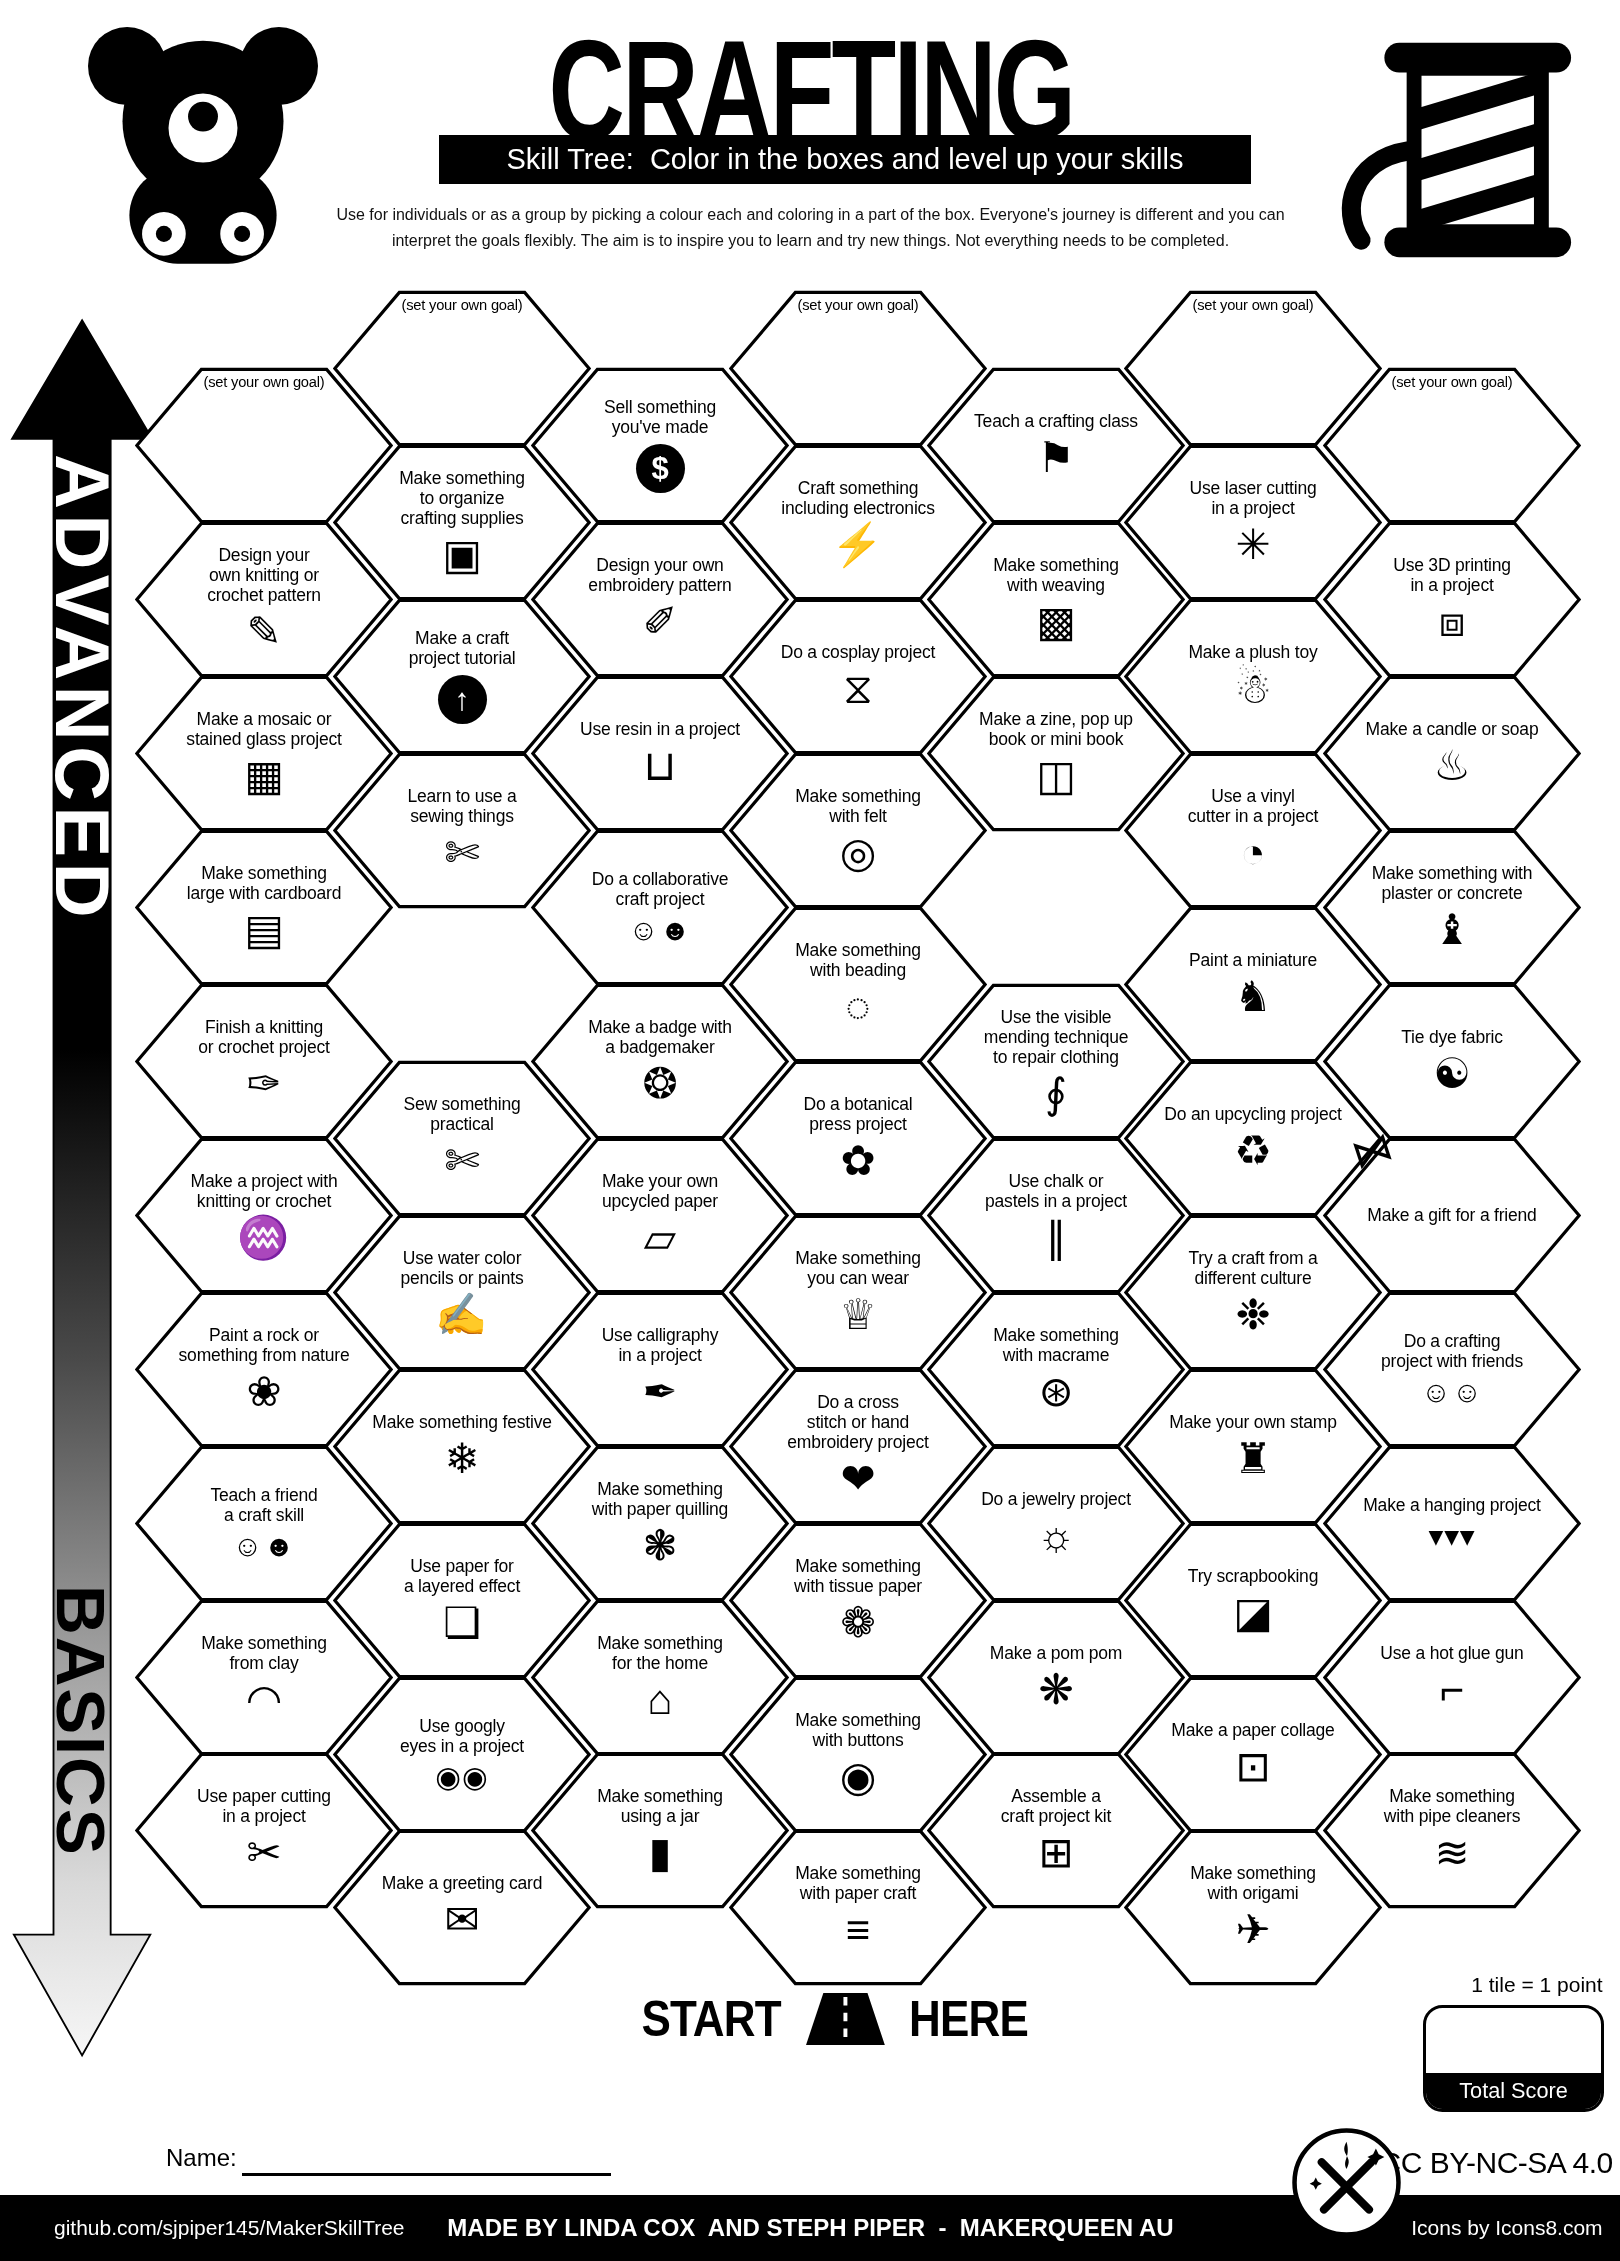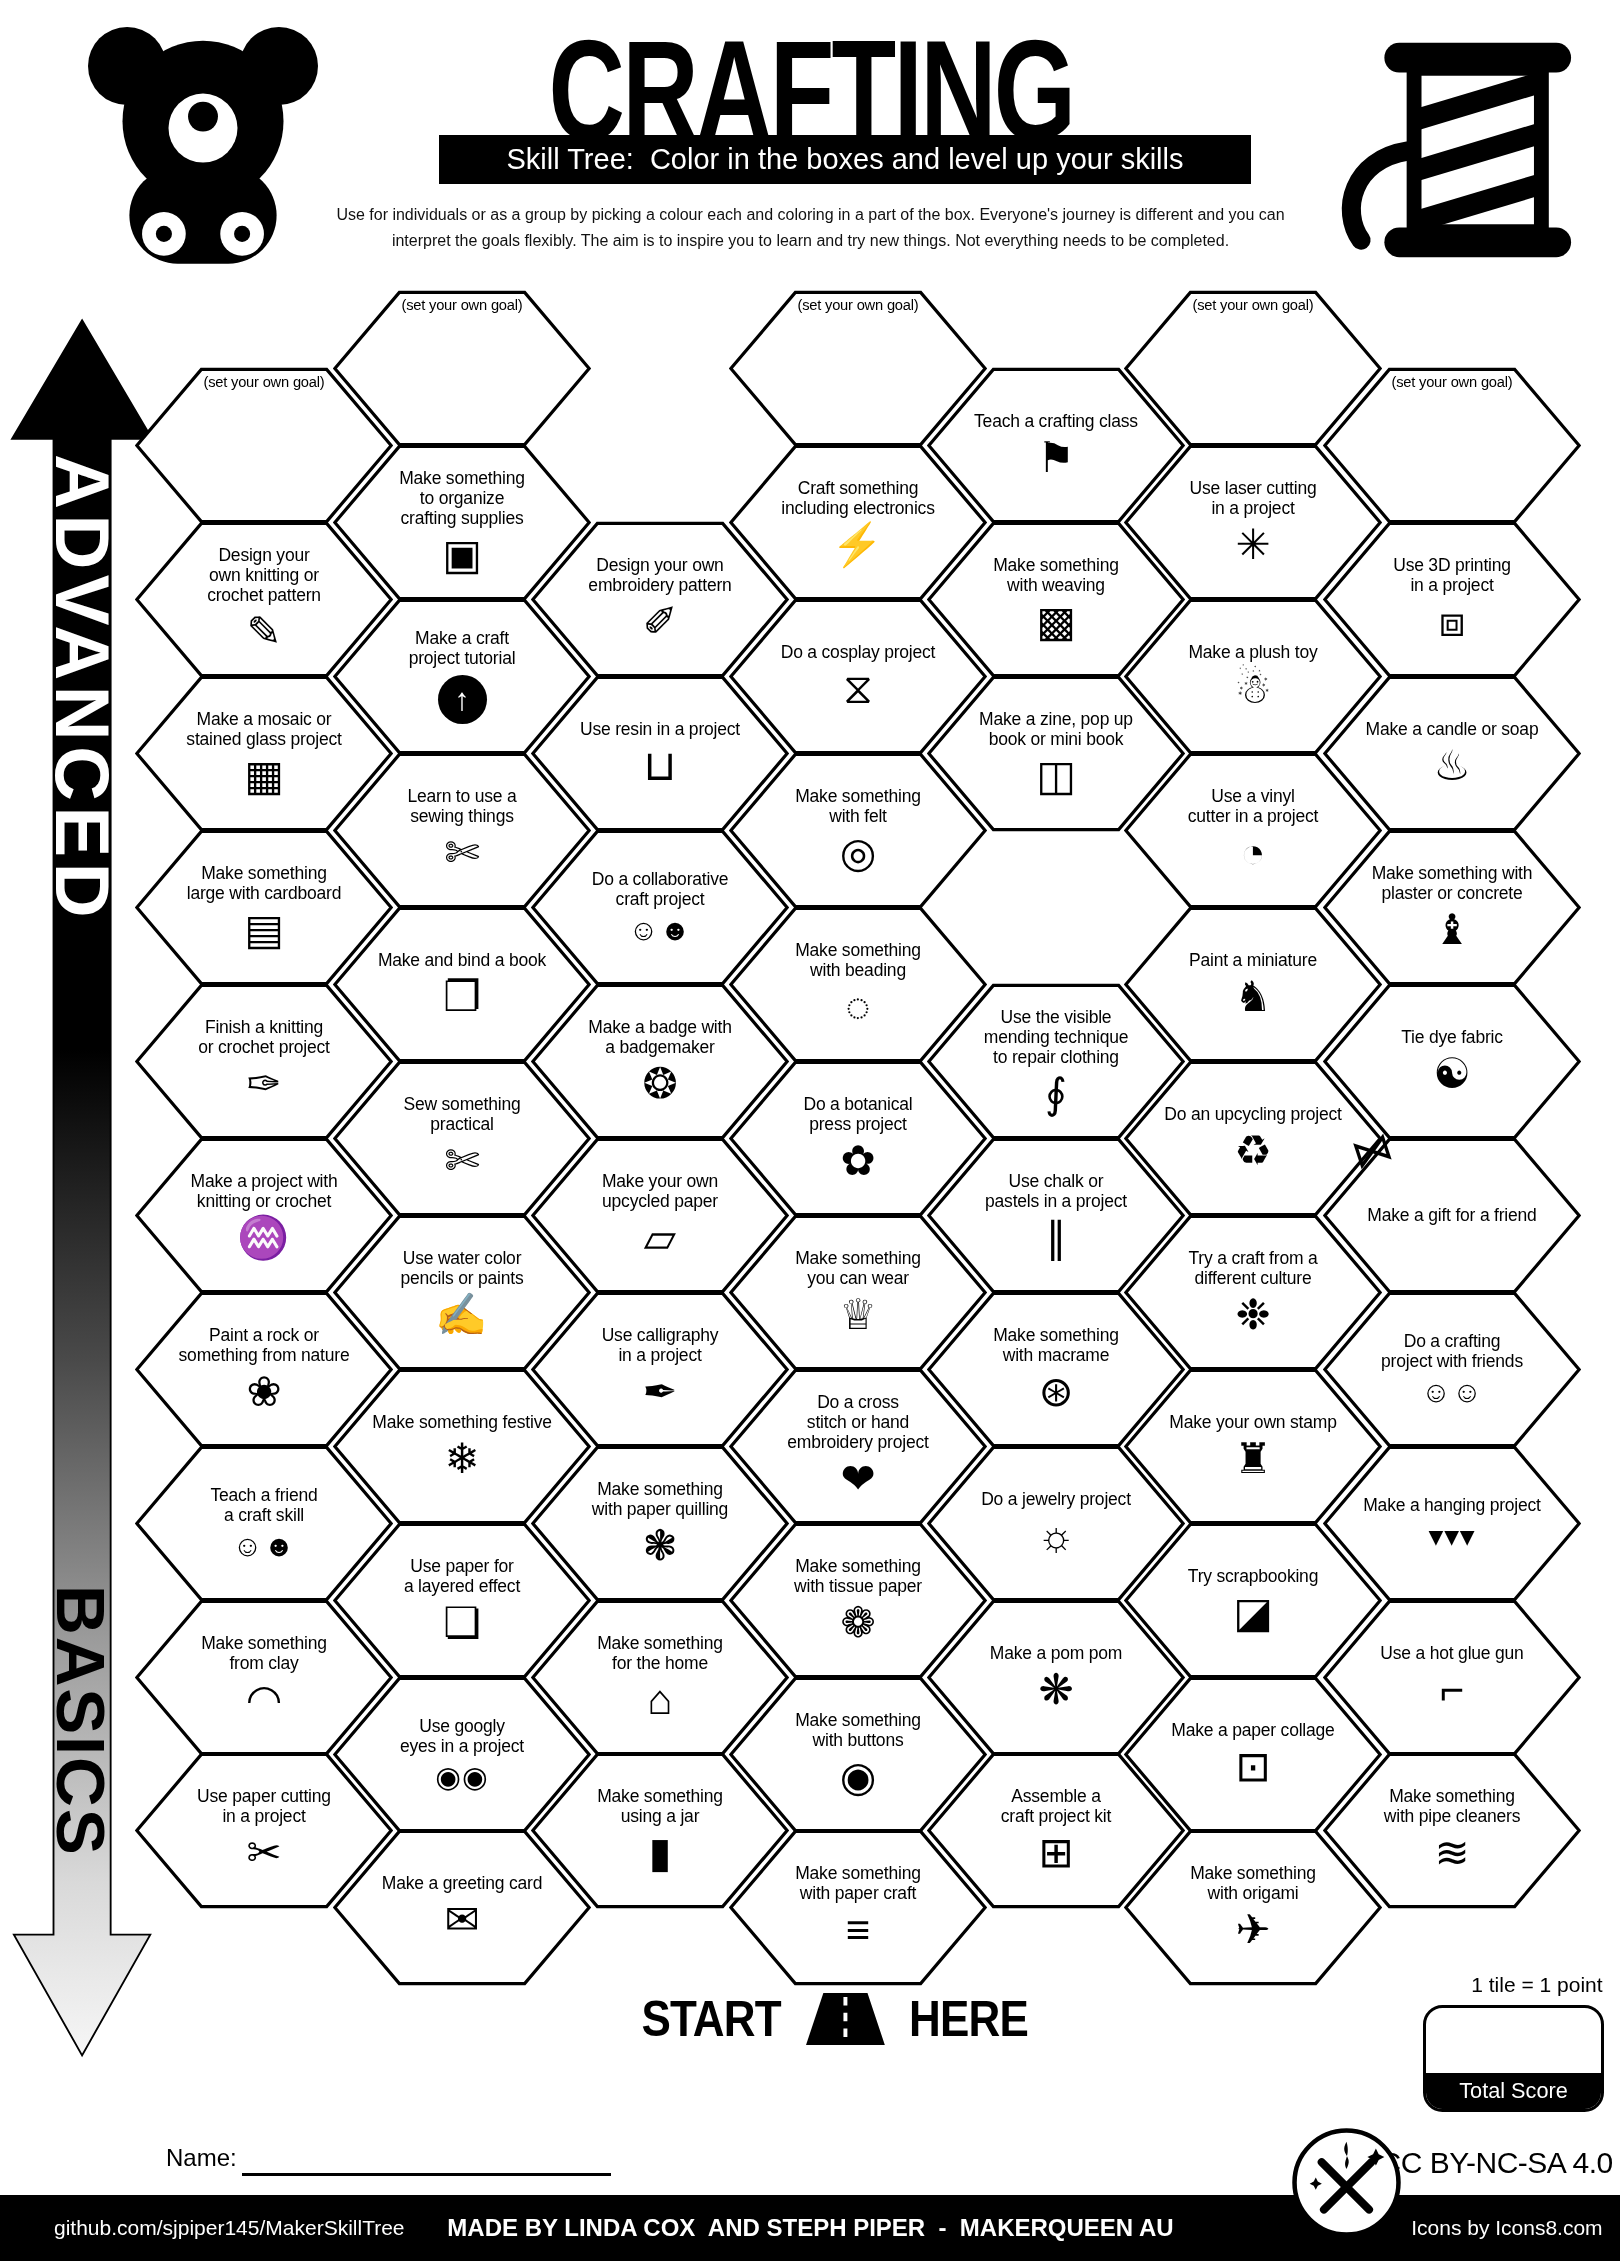--- a/index.html
+++ b/index.html
@@ -237,29 +237,20 @@
       </div>
       <div class="hex" style="left: 333px; top: 752px;">
         <svg class="hex-svg" width="258" height="157" viewBox="0 0 560 340">
           <polygon points="4,170 144,5 416,5 556,170 416,335 144,335"></polygon>
         </svg>
         <div class="hex-content">
           <div class="hex-label">Learn to use a sewing things</div>
           <span class="hex-icon">✄</span>
         </div>
       </div>
-      <div class="hex" style="left: 333px; top: 906px;">
-        <svg class="hex-svg" width="258" height="157" viewBox="0 0 560 340">
-          <polygon points="4,170 144,5 416,5 556,170 416,335 144,335"></polygon>
-        </svg>
-        <div class="hex-content">
-          <div class="hex-label">Make and bind a book</div>
-          <span class="hex-icon">❐</span>
-        </div>
-      </div>
       <div class="hex" style="left: 333px; top: 1060px;">
         <svg class="hex-svg" width="258" height="157" viewBox="0 0 560 340">
           <polygon points="4,170 144,5 416,5 556,170 416,335 144,335"></polygon>
         </svg>
         <div class="hex-content">
           <div class="hex-label">Sew something practical</div>
           <span class="hex-icon">✄</span>
         </div>
       </div>
       <div class="hex" style="left: 333px; top: 1214px;">
@@ -298,20 +289,29 @@
           <span class="hex-icon multi">◉◉</span>
         </div>
       </div>
       <div class="hex" style="left: 333px; top: 1829px;">
         <svg class="hex-svg" width="258" height="157" viewBox="0 0 560 340">
           <polygon points="4,170 144,5 416,5 556,170 416,335 144,335"></polygon>
         </svg>
         <div class="hex-content">
           <div class="hex-label">Make a greeting card</div>
           <span class="hex-icon">✉</span>
+        </div>
+      </div>
+      <div class="hex" style="left: 531px; top: 367px;">
+        <svg class="hex-svg" width="258" height="157" viewBox="0 0 560 340">
+          <polygon points="4,170 144,5 416,5 556,170 416,335 144,335"></polygon>
+        </svg>
+        <div class="hex-content">
+          <div class="hex-label">Sell something you've made</div>
+          <span class="hex-icon icon-bg">$</span>
         </div>
       </div>
       <div class="hex" style="left: 531px; top: 521px;">
         <svg class="hex-svg" width="258" height="157" viewBox="0 0 560 340">
           <polygon points="4,170 144,5 416,5 556,170 416,335 144,335"></polygon>
         </svg>
         <div class="hex-content">
           <div class="hex-label">Design your own embroidery pattern</div>
           <span class="hex-icon">✐</span>
         </div>

